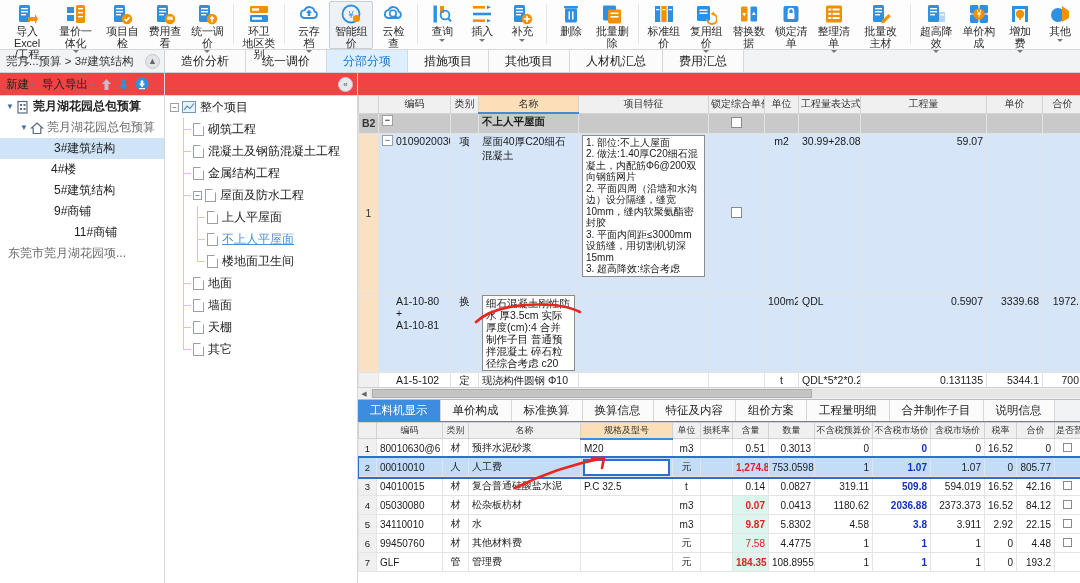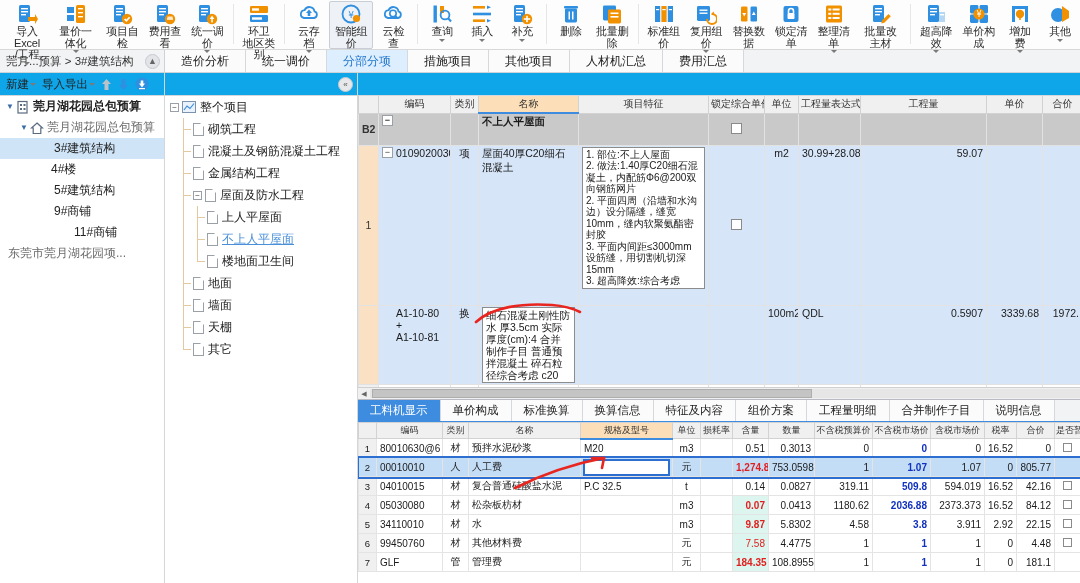--- a/index.html
+++ b/index.html
@@ -55,21 +55,21 @@
     display:flex;align-items:center;justify-content:center;font-size:9px;color:#666;flex:none;
   }
   .tabs { display:flex; align-items:stretch; }
   .tab {
     padding: 0 16px; display:flex; align-items:center; font-size:12px;
     border-right:1px solid #d5d8dc; background:#fbfbfc; color:#222; white-space:nowrap;
   }
   .tab.active { background:#ddeeff; color:#2277cc; }
 
   
-  .bar2 { height: 23px; min-height:23px; display:flex; background:#0ea5e9; border-bottom:1px solid #d3d6da;}
+  .bar2 { height: 23px; min-height:23px; display:flex; background:#ef4444; border-bottom:1px solid #d3d6da;}
   .bar2 .left {
     width:165px; min-width:165px; display:flex;align-items:center; gap:6px; padding-left:6px;
     border-right:1px solid #d3d6da; font-size:11.5px; color:#222;
   }
   .mini { display:flex; align-items:center; gap:1px; }
   .bar2 .mid { width:193px; min-width:193px; display:flex;align-items:center;justify-content:flex-end;
                padding-right:4px; border-right:1px solid #d3d6da;}
   .collapse {
     width:15px;height:15px;border-radius:50%;background:#e6e8ea;border:1px solid #c6c9ce;
     display:flex;align-items:center;justify-content:center;font-size:8px;color:#555;
@@ -624,21 +624,21 @@
                   <th>锁定综合单价</th>
                   <th>单位</th>
                   <th>工程量表达式</th>
                   <th>工程量</th>
                   <th>单价</th>
                   <th>合价</th>
                 </tr>
               </thead>
             <tbody id="mg-body">
                 <tr class="rowgrp">
-                  <td class="rowidx" style="vertical-align: middle; background: rgb(240, 240, 240); height: 32px;"><span>B2</span></td>
+                  <td class="rowidx" style="vertical-align: middle; background: rgb(240, 240, 240); height: 20px;"><span>B2</span></td>
                   <td style="height:20px;">
                     <div class="codecell">
                       <span class="minus">−</span>
                       <span></span>
                     </div>
                   </td>
                   <td class="ctr" style="height: 20px;"><span></span></td>
                   <td style="height: 20px;"><span>不上人平屋面</span></td>
                   <td style="height: 20px;"><span></span></td>
                   <td class="ctr" style="vertical-align: middle; height: 20px;"><span class="chk"></span></td>
@@ -877,21 +877,21 @@
                   <td><span>管理费</span></td>
                   <td><span></span></td>
                   <td style="text-align:center"><span>元</span></td>
                   <td style="text-align:right"><span></span></td>
                   <td class="mint" style="text-align:right;color:#e02020;font-weight:bold;"><span>184.35</span></td>
                   <td style="text-align:right"><span>108.8955</span></td>
                   <td style="text-align:right"><span>1</span></td>
                   <td style="text-align:right"><span class="blue">1</span></td>
                   <td style="text-align:right"><span>1</span></td>
                   <td style="text-align:right"><span>0</span></td>
-                  <td style="text-align:right"><span>181.1</span></td>
+                  <td style="text-align:right"><span>193.2</span></td>
                   <td style="text-align:center"></td>
                 </tr>
               </tbody>
           </table>
         </div>
       </div>
     </div>
   </div>
 
   <svg class="scribble" style="left:474px; top:303px;" width="110" height="22">

